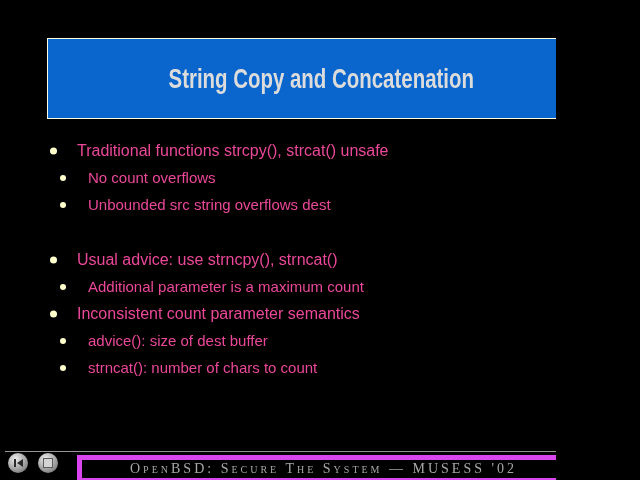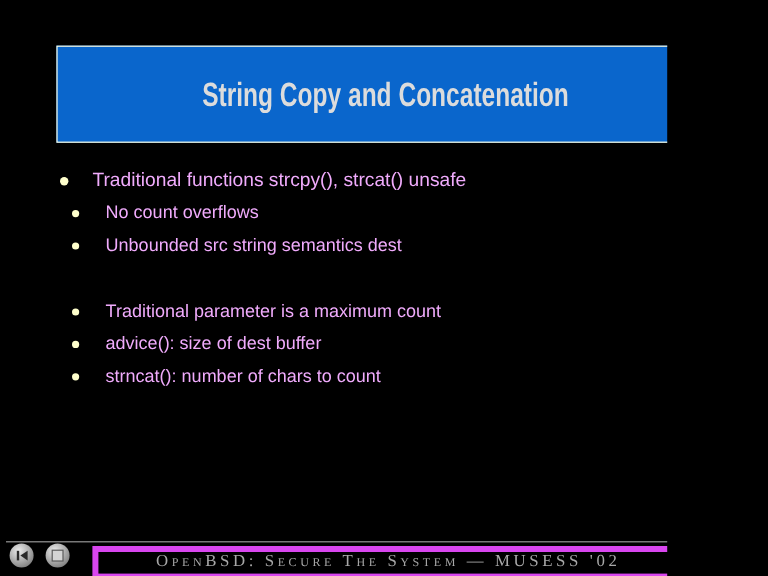--- a/index.html
+++ b/index.html
@@ -30,21 +30,21 @@
     transform: scaleX(0.73);
     transform-origin: center;
     white-space: nowrap;
   }
 
   
   #bullets {
     position: absolute;
     left: 0; top: 137px;
     width: 640px;
-    color: #f0abfc;
+    color: #ec4899;
   }
   .bullet-line {
     position: relative;
     height: 27px;
     line-height: 27px;
     white-space: nowrap;
   }
   .bullet-line.l1 { padding-left: 77px; font-size: 16px; }
   .bullet-line.l2 { padding-left: 88px; font-size: 15px; }
   .bullet-line .dot {
@@ -141,26 +141,34 @@
     <div class="bullet-line l1">
       <span class="dot"></span>
       <span>Traditional functions strcpy(), strcat() unsafe</span>
     </div>
     <div class="bullet-line l2">
       <span class="dot"></span>
       <span>No count overflows</span>
     </div>
     <div class="bullet-line l2">
       <span class="dot"></span>
-      <span>Unbounded src string semantics dest</span>
+      <span>Unbounded src string overflows dest</span>
     </div>
     <div class="bullet-spacer"></div>
-    <div class="bullet-line l2">
-      <span class="dot"></span>
-      <span>Traditional parameter is a maximum count</span>
+    <div class="bullet-line l1">
+      <span class="dot"></span>
+      <span>Usual advice: use strncpy(), strncat()</span>
+    </div>
+    <div class="bullet-line l2">
+      <span class="dot"></span>
+      <span>Additional parameter is a maximum count</span>
+    </div>
+    <div class="bullet-line l1">
+      <span class="dot"></span>
+      <span>Inconsistent count parameter semantics</span>
     </div>
     <div class="bullet-line l2">
       <span class="dot"></span>
       <span>advice(): size of dest buffer</span>
     </div>
     <div class="bullet-line l2">
       <span class="dot"></span>
       <span>strncat(): number of chars to count</span>
     </div>
   </div>

